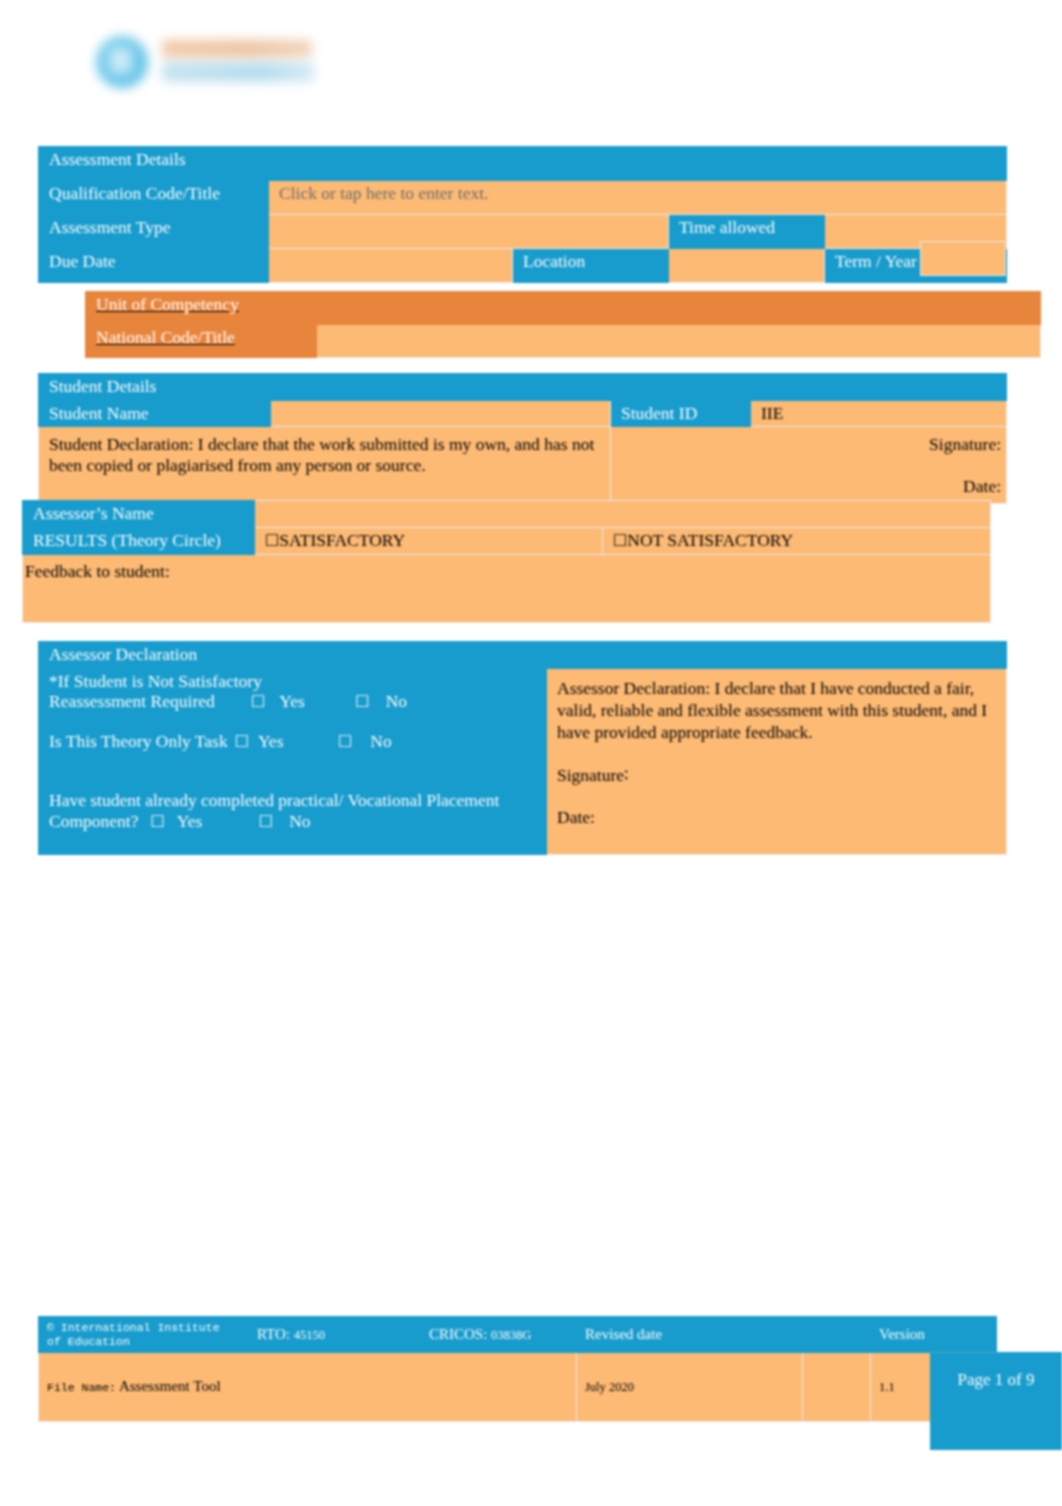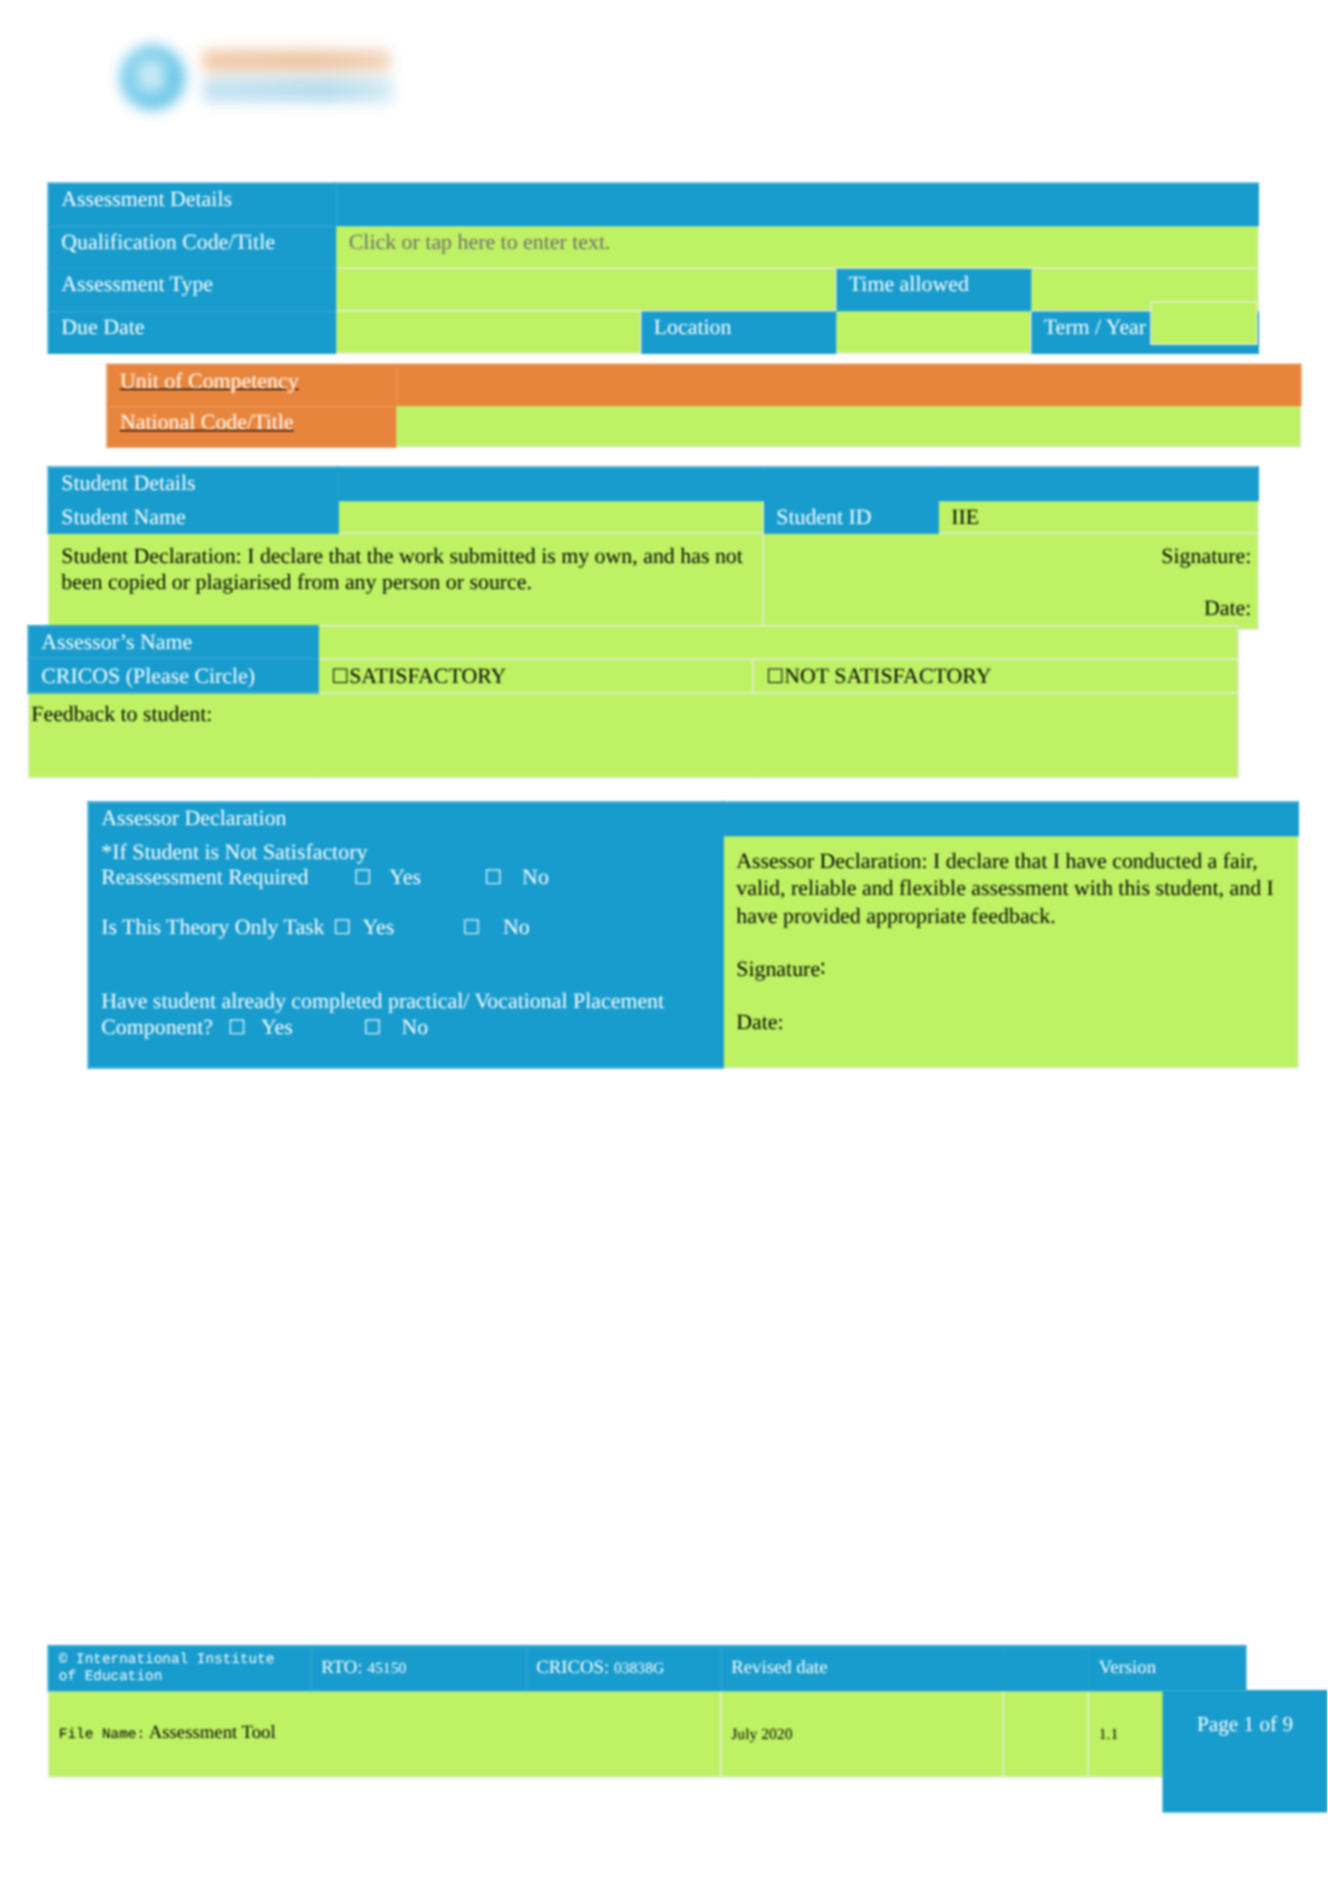--- a/index.html
+++ b/index.html
@@ -74,21 +74,21 @@
   .tbl {
     position: absolute;
     border-collapse: collapse;
     table-layout: fixed;
     font-size: 17.5px;
     line-height: 1.18;
   }
   .tbl td {
     padding: 2px 5px 3px 10px;
     vertical-align: top;
-    background: #bef264;
+    background: #fdba74;
     border: 1px solid #e9e9e9;
   }
   .blue {
     background: #189ccd !important;
     color: #ffffff;
     border-color: #189ccd !important;
   }
   .orange {
     background: #e8853c !important;
     color: #ffffff;
@@ -113,21 +113,21 @@
   #t2 { left: 85px; top: 291px; width: 955px; text-decoration: underline; }
   #t2 td { height: 27px; }
 
   
   #t3 { left: 38px; top: 373px; width: 968px; }
 
   
   #t4 { left: 22px; top: 500px; width: 968px; }
 
   
-  #t5 { left: 38px; top: 641px; width: 968px; margin-left: 32px; }
+  #t5 { left: 38px; top: 641px; width: 968px; }
 
   
   #tf { left: 38px; top: 1316px; width: 958px; font-size: 15px; }
   #tf td { height: 26px; padding: 4px 8px; }
   .fsmall { font-size: 11.5px; font-family: Liberation Mono, monospace; }
   .fnum   { font-size: 12.5px; }
   .fmid   { font-size: 15px; }
 
   .pagebox {
     position: absolute;
@@ -251,21 +251,21 @@
       <col style="width:232px">
         <col style="width:348px">
         <col style="width:388px">
     </colgroup>
     <tbody>
         <tr>
       <td class="blue">Assessor’s Name</td>
       <td colspan="2"></td>
     </tr>
     <tr>
-      <td class="blue">CRICOS (Please Circle)</td>
+      <td class="blue">RESULTS (Theory Circle)</td>
       <td>
         <span class="cb">☐</span><span>SATISFACTORY</span>
       </td>
       <td>
         <span class="cb">☐</span><span>NOT SATISFACTORY</span>
       </td>
     </tr>
     <tr>
       <td colspan="3" style="height:58px; padding-top:6px; padding-left:2px;">
         <span>Feedback to student:</span>

